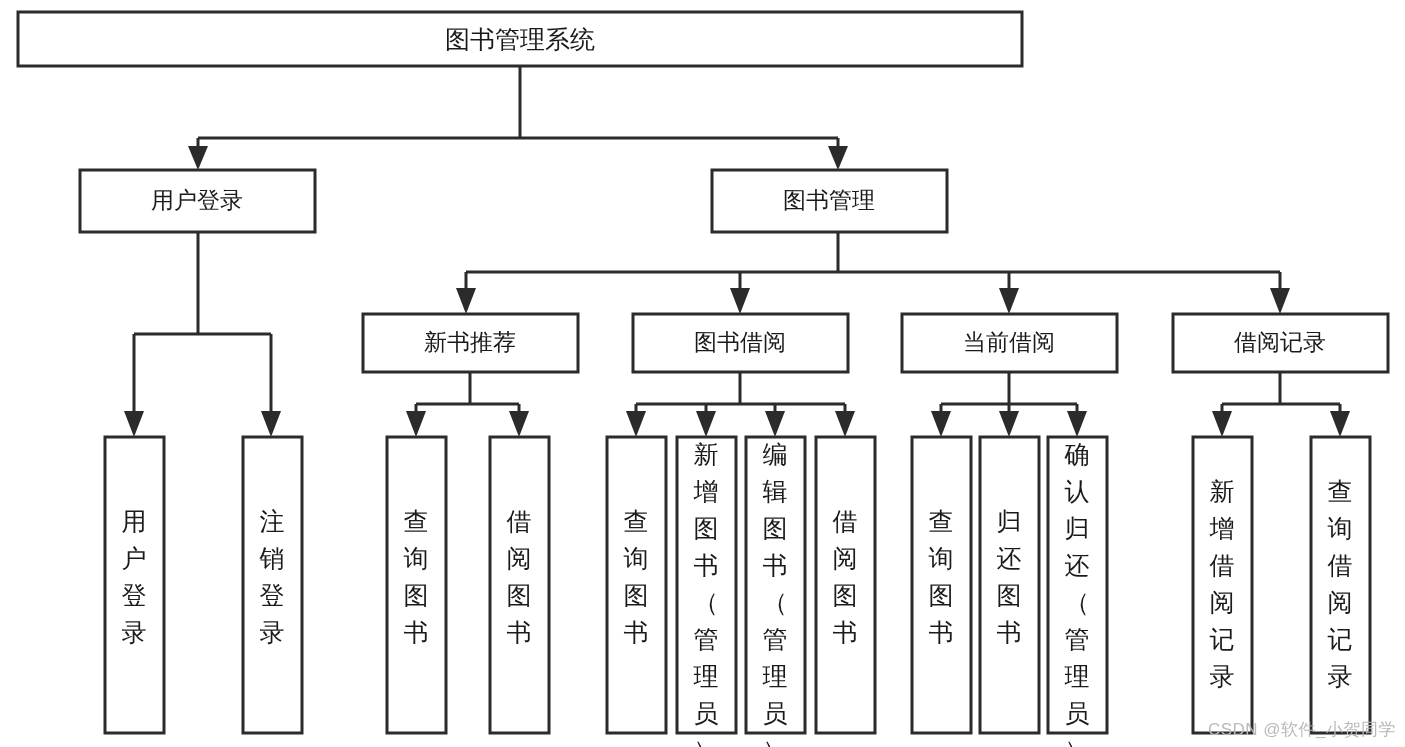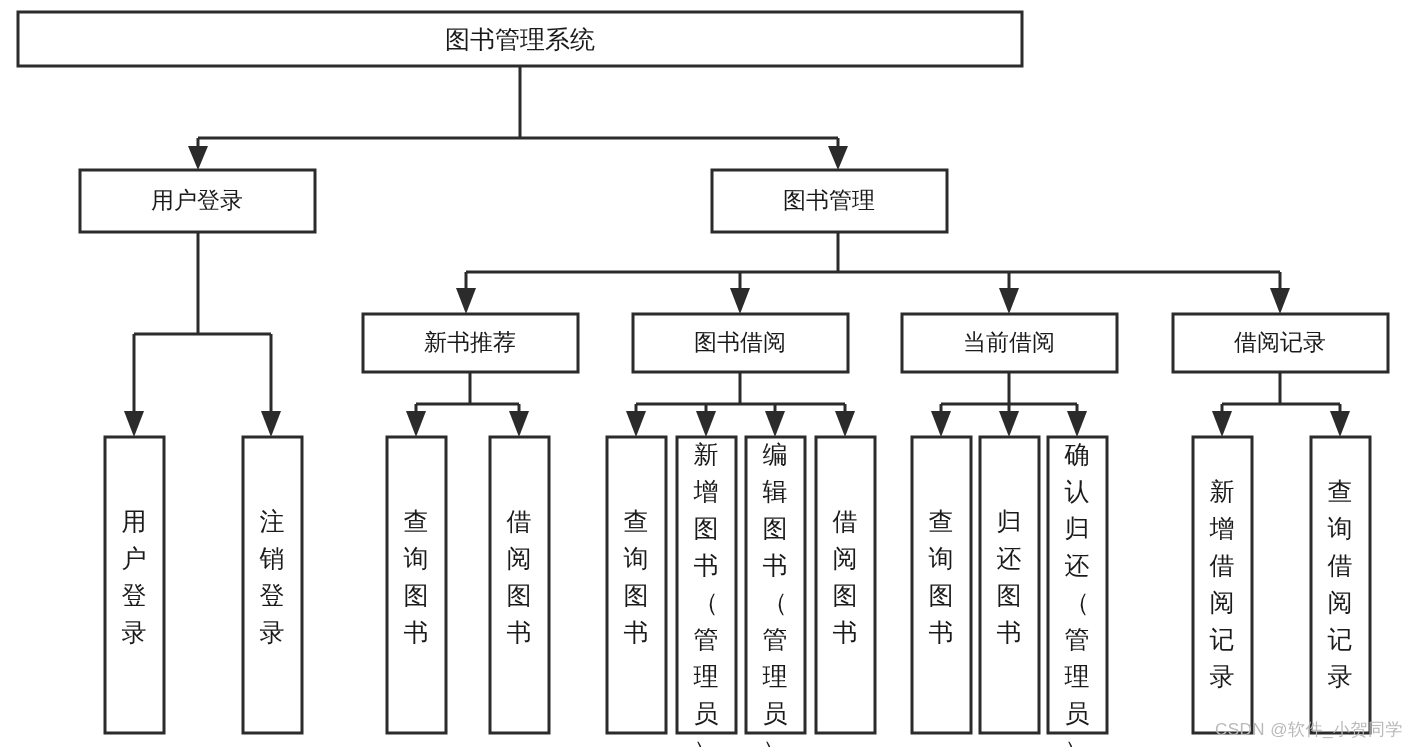--- a/index.html
+++ b/index.html
@@ -53,21 +53,21 @@
     font-size: 25px;
   }
   .leaf-label {
     fill: #1a1a1a;
     font-family: "Liberation Sans", "DejaVu Sans", sans-serif;
     font-size: 25px;
     text-anchor: middle;
   }
   .watermark {
     position: absolute;
-    right: 2px;
+    right: 9px;
     bottom: 6px;
     color: #b9b9b9;
     font-size: 17px;
     font-family: "Liberation Sans", "DejaVu Sans", sans-serif;
     letter-spacing: 0.5px;
     white-space: nowrap;
     user-select: none;
     margin-top: 19px;
   }
 </style>

